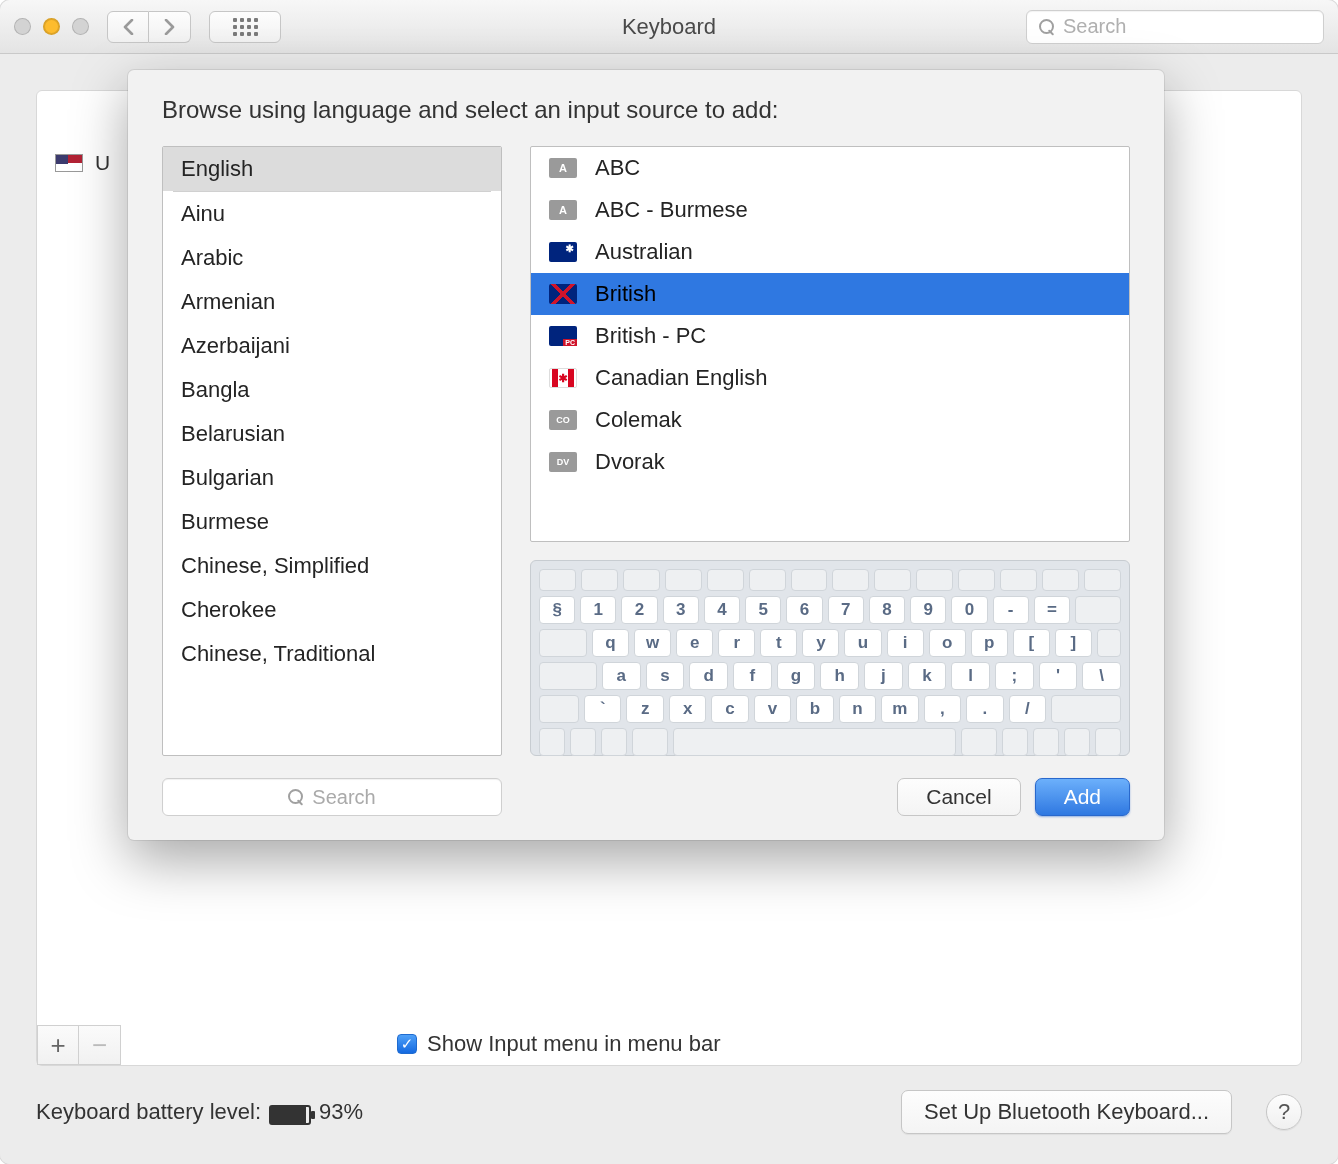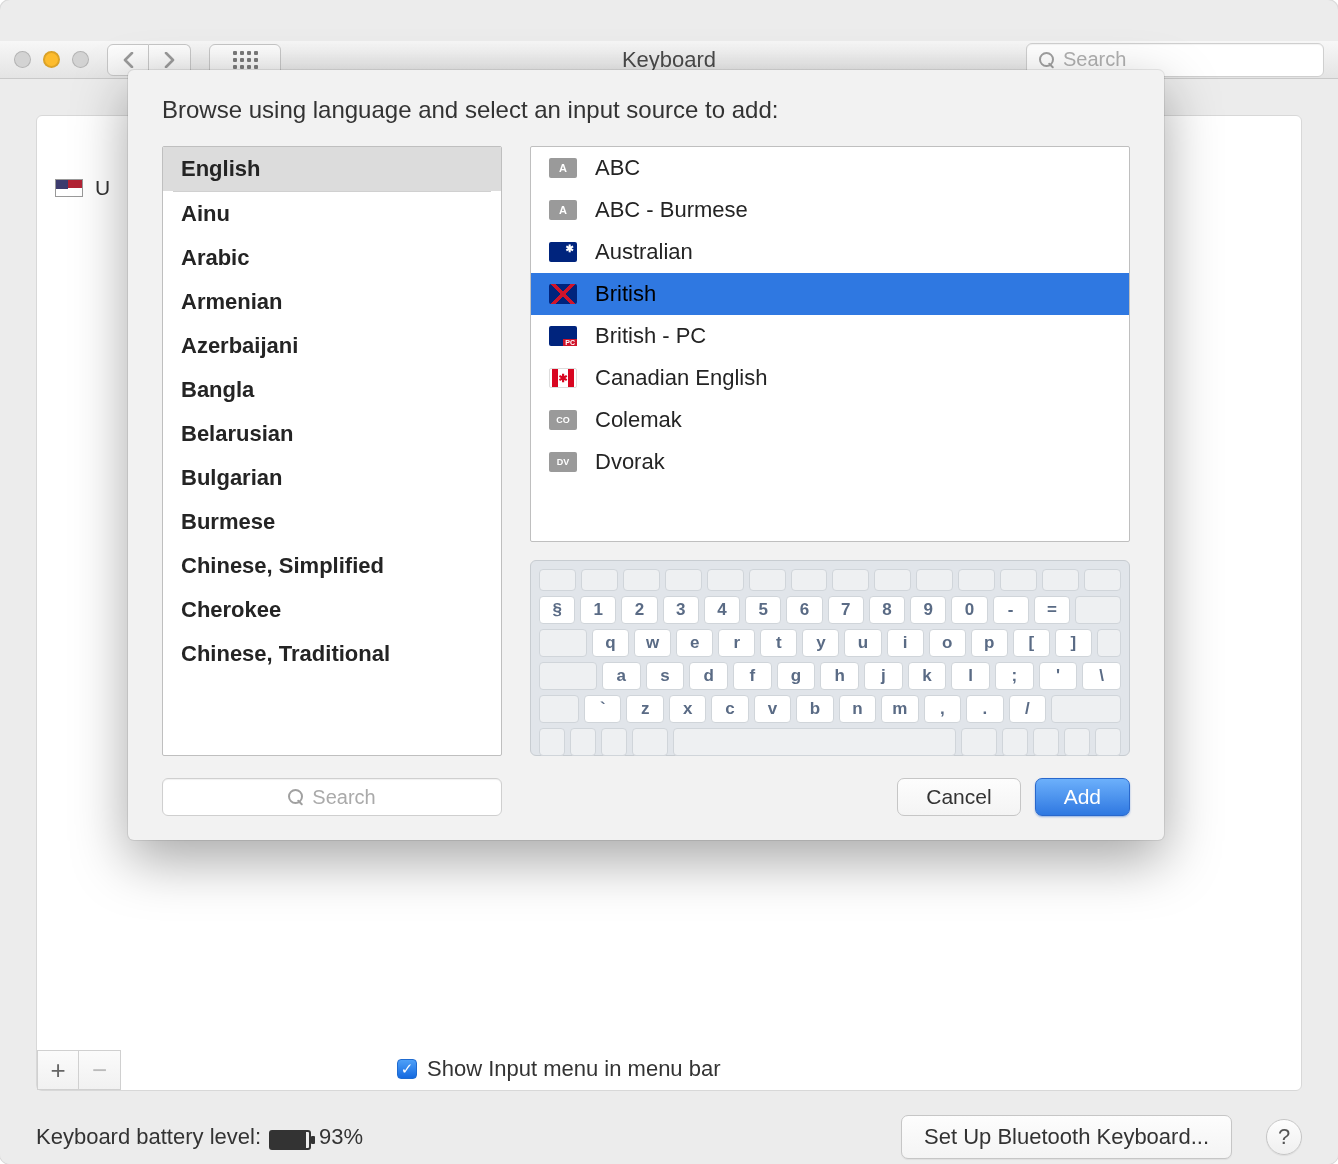--- a/index.html
+++ b/index.html
@@ -10,27 +10,26 @@
     overflow: hidden;
   }
   .window {
     position: absolute; left: 0; top: 0; width: 1338px; height: 1164px;
     background: #ececec;
     border-radius: 10px;
     box-shadow: 0 0 0 1px rgba(0,0,0,0.15);
     overflow: hidden;
   }
   .titlebar {
-    height: 38px;
+    height: 54px;
     display: flex;
     align-items: center;
     padding: 0 14px;
     background: linear-gradient(#f7f7f7, #e4e4e4);
     border-bottom: 1px solid #c9c9c9;
-    margin-top: 41px;
   }
   .traffic { display: flex; gap: 12px; margin-right: 18px; }
   .traffic-dot { width: 17px; height: 17px; border-radius: 50%; border: 1px solid rgba(0,0,0,0.15); }
   .traffic .c1 { background:#d3d3d3; }
   .traffic .c2 { background:#fdbc2e; box-shadow: inset 0 0 0 1px #e0a528;}
   .traffic .c3 { background:#d3d3d3; }
   .nav-group { display: flex; }
   .nav-btn {
     width: 42px; height: 32px;
     background: linear-gradient(#fdfdfd,#f1f1f1);
@@ -145,21 +144,21 @@
   .listbox {
     border: 1px solid #bfbfbf; background: #fff; border-radius: 2px;
     overflow: hidden;
   }
   .lang-box { width: 340px; display:flex; flex-direction:column; }
   .source-area { flex: 1; display:flex; flex-direction:column; gap: 18px; min-width:0;}
   .source-box { flex: 1; }
   .lang-list, .src-list {
     list-style:none; overflow-y:auto; height: 100%; font-size: 22px; color:#242424;
   }
-  .lang-list li { padding: 9px 18px; font-weight: bold; }
+  .lang-list li { padding: 9px 18px; }
   .lang-list li.selected { background: #dcdcdc; }
   .lang-list li.divider { padding:0; height:1px; background:#d0d0d0; margin: 0 10px;}
   .src-list li { padding: 8px 18px; display:flex; align-items:center; gap: 18px;}
   .src-list li.selected { background: #2f78e1; color:#000000;}
   .flag-icon { width: 28px; height: 20px; border-radius: 2px; display:flex;align-items:center;justify-content:center; font-size:11px; font-weight:700; color:#fff;}
   .icon-A { background:#9a9a9a;}
   .icon-CO { background:#9a9a9a; font-size:9px;}
   .icon-DV { background:#9a9a9a; font-size:9px;text-align:right;}
   .flag-au { background: linear-gradient(#00247d,#00247d); position:relative;}
   .flag-au::before{content:'✱';position:absolute;right:3px;top:1px;color:#fff;font-size:10px;}

